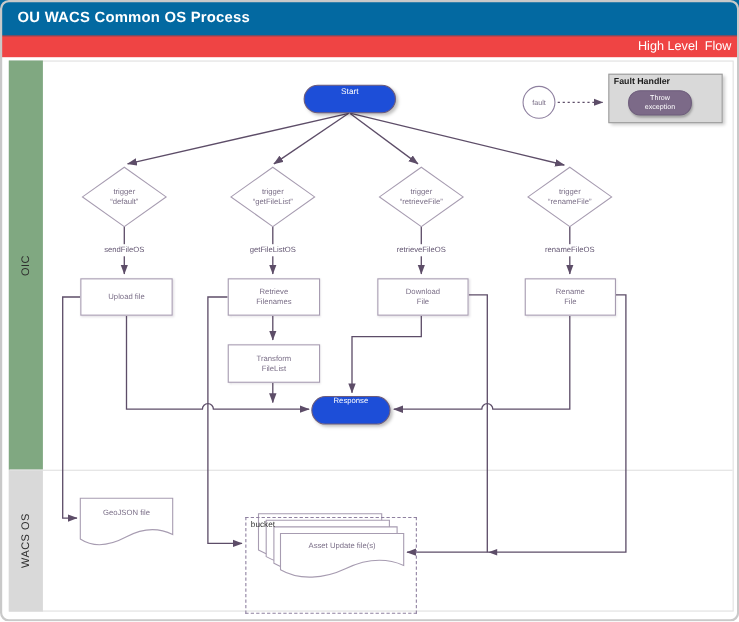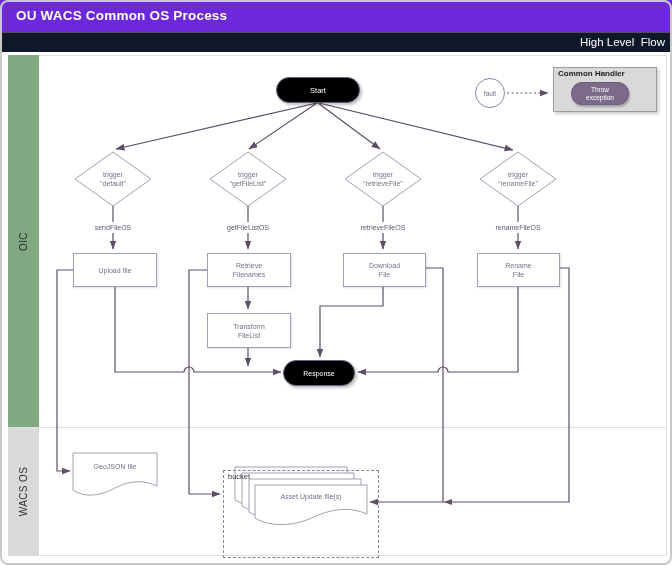--- a/index.html
+++ b/index.html
@@ -1,24 +1,24 @@
 <!DOCTYPE html>
 <html><head>
 <meta charset="utf-8">
 <style>
   html,body{margin:0;padding:0;background:#fff;}
   .frame{position:relative;width:672px;height:565px;background:#ffffff;
          font-family:"Liberation Sans",sans-serif;overflow:hidden;}
   .frame-border{position:absolute;inset:0;border:2px solid #c9c9c9;border-radius:8px;
                 pointer-events:none;z-index:10;}
   
-  .hdr{position:absolute;left:0;top:0;width:672px;height:32px;background:#6d28d9;z-index:1;}
+  .hdr{position:absolute;left:0;top:0;width:672px;height:32px;background:#0369a1;z-index:1;}
   .hdr-title{position:absolute;left:16px;top:0;height:32px;line-height:32px;color:#fff;
              font-size:13.5px;font-weight:600;letter-spacing:.2px;}
-  .subhdr{position:absolute;left:0;top:32px;width:672px;height:20px;background:#0f172a;
+  .subhdr{position:absolute;left:0;top:32px;width:672px;height:20px;background:#ef4444;
           border-top:1px solid #584a65;box-sizing:border-box;z-index:1;}
   .subhdr-title{position:absolute;right:7px;top:0;height:19px;line-height:19px;color:#fff;
                 font-size:11.5px;font-weight:500;white-space:pre;}
   
   .lanes-outline{position:absolute;left:8px;top:55px;width:659px;height:501px;
                  border:1px solid #e0e0e0;box-sizing:border-box;z-index:1;}
   .lane-bar{position:absolute;left:8px;width:31px;display:flex;align-items:center;
             justify-content:center;z-index:1;}
   .lane-oic{top:55px;height:372px;background:#80a881;}
   .lane-wacs{top:427px;height:129px;background:#d9d9d9;}
@@ -26,22 +26,22 @@
                  white-space:nowrap;}
   .lane-divider{position:absolute;left:9px;top:427px;width:657px;height:1px;background:#e0e0e0;z-index:1;}
   
   .overlay{position:absolute;left:0;top:0;z-index:2;}
   
   .nodetext{color:#7a6e87;font-size:7px;line-height:9px;text-align:center;}
   .pbox{position:absolute;background:#fff;border:1px solid #a79cb1;box-sizing:border-box;
         display:flex;flex-direction:column;align-items:center;justify-content:center;
         box-shadow:1px 1px 2px rgba(93,77,104,.18);z-index:3;}
   .pbox span{display:block;}
-  .pill{position:absolute;background:#000000;border:1px solid #6d5c7b;border-radius:13px;
-        color:#fff;display:flex;flex-direction:column;align-items:center;justify-content:center;
+  .pill{position:absolute;background:#1d4ed8;border:1px solid #6d5c7b;border-radius:13px;
+        color:#fff;display:flex;flex-direction:column;align-items:center;
         font-size:7.5px;box-shadow:2px 2px 3px rgba(0,0,0,.25);box-sizing:border-box;z-index:3;}
   .dia-label{position:absolute;width:76px;z-index:3;}
   .edge-label{position:absolute;width:90px;display:flex;justify-content:center;z-index:4;}
   .edge-label span{background:#fff;padding:0 3px;font-size:7px;line-height:11px;color:#635672;}
   .fault-circle{position:absolute;left:475px;top:78px;width:30px;height:30px;border-radius:50%;
                 border:1px solid #8f81a0;background:#fff;display:flex;align-items:center;
                 justify-content:center;font-size:6.5px;color:#7a6e87;box-sizing:border-box;z-index:3;}
   .fault-box{position:absolute;left:553px;top:67px;width:104px;height:45px;background:#d9d9d9;
              border:1px solid #9d9d9d;box-sizing:border-box;box-shadow:2px 2px 3px rgba(0,0,0,.2);z-index:3;}
   .fault-box-title{position:absolute;left:4px;top:1px;font-size:8px;font-weight:bold;color:#1c1c1c;}
@@ -138,21 +138,21 @@
   </div>
 
   <div class="pill" style="left:276px;top:77px;width:84px;height:26px;">
     <span>Start</span>
   </div>
 
   <div class="fault-circle">
     <span>fault</span>
   </div>
   <div class="fault-box">
-    <div class="fault-box-title">Common Handler</div>
+    <div class="fault-box-title">Fault Handler</div>
     <div class="throw-pill">
       <span>Throw</span>
       <span>exception</span>
     </div>
   </div>
 
   <div class="dia-label nodetext" style="left:75px;top:170px;">
     <span style="display:block">trigger</span>
     <span style="display:block">“default”</span>
   </div>

